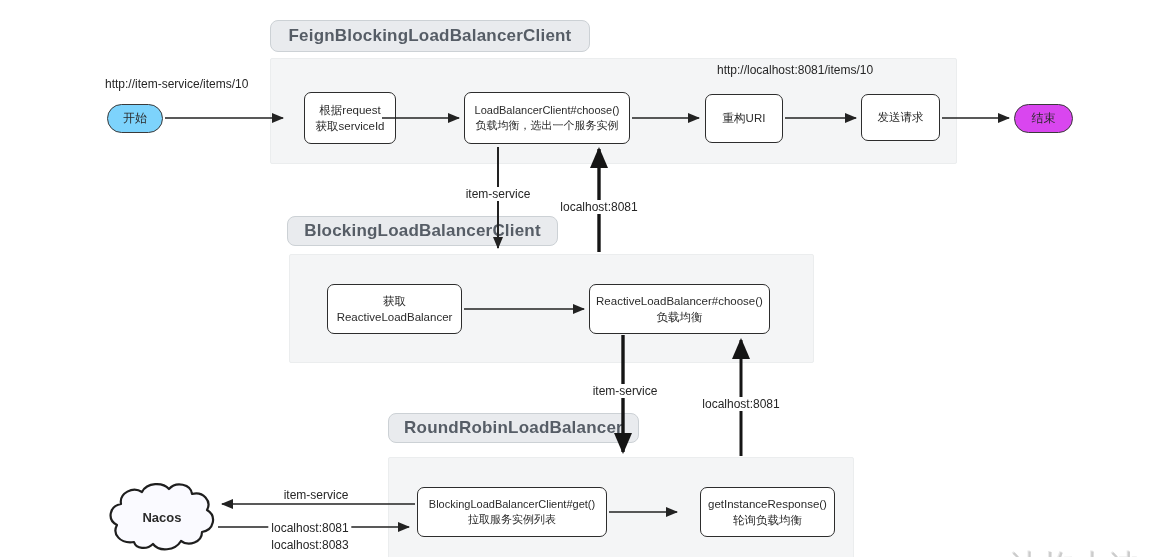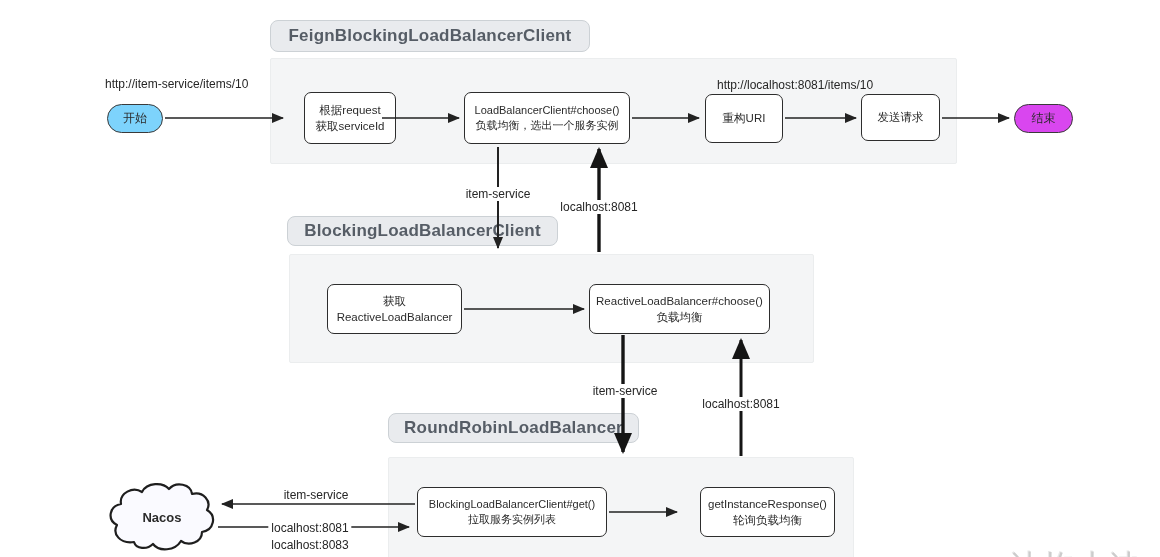--- a/index.html
+++ b/index.html
@@ -136,21 +136,21 @@
     <line x1="623" y1="319" x2="623" y2="436" stroke="#151515" stroke-width="3.4" marker-end="url(#arrow-lg)"></line>
     <line x1="741" y1="440" x2="741" y2="324" stroke="#151515" stroke-width="3" marker-end="url(#arrow-lg)"></line>
 
     <line x1="609" y1="496" x2="677" y2="496" stroke="#222" stroke-width="1.6" marker-end="url(#arrow-sm)"></line>
 
     <line x1="415" y1="488" x2="222" y2="488" stroke="#222" stroke-width="1.6" marker-end="url(#arrow-sm)"></line>
     <line x1="218" y1="511" x2="409" y2="511" stroke="#222" stroke-width="1.6" marker-end="url(#arrow-sm)"></line>
   </svg>
 
   <div class="lbl" style="left:105px;top:61px;">http://item-service/items/10</div>
-  <div class="lbl" style="left:705px;top:62px;padding-left:12px;">http://localhost:8081/items/10</div>
+  <div class="lbl" style="left:705px;top:47px;padding-left:12px;">http://localhost:8081/items/10</div>
 
   <div class="lbl onLine center" style="left:498px;top:171px;">item-service</div>
   <div class="lbl onLine center" style="left:599px;top:184px;">localhost:8081</div>
 
   <div class="lbl onLine center" style="left:625px;top:368px;">item-service</div>
   <div class="lbl onLine center" style="left:741px;top:381px;">localhost:8081</div>
 
   <div class="lbl center" style="left:316px;top:472px;">item-service</div>
   <div class="lbl onLine center" style="left:310px;top:505px;">localhost:8081</div>
   <div class="lbl center" style="left:310px;top:522px;">localhost:8083</div>

